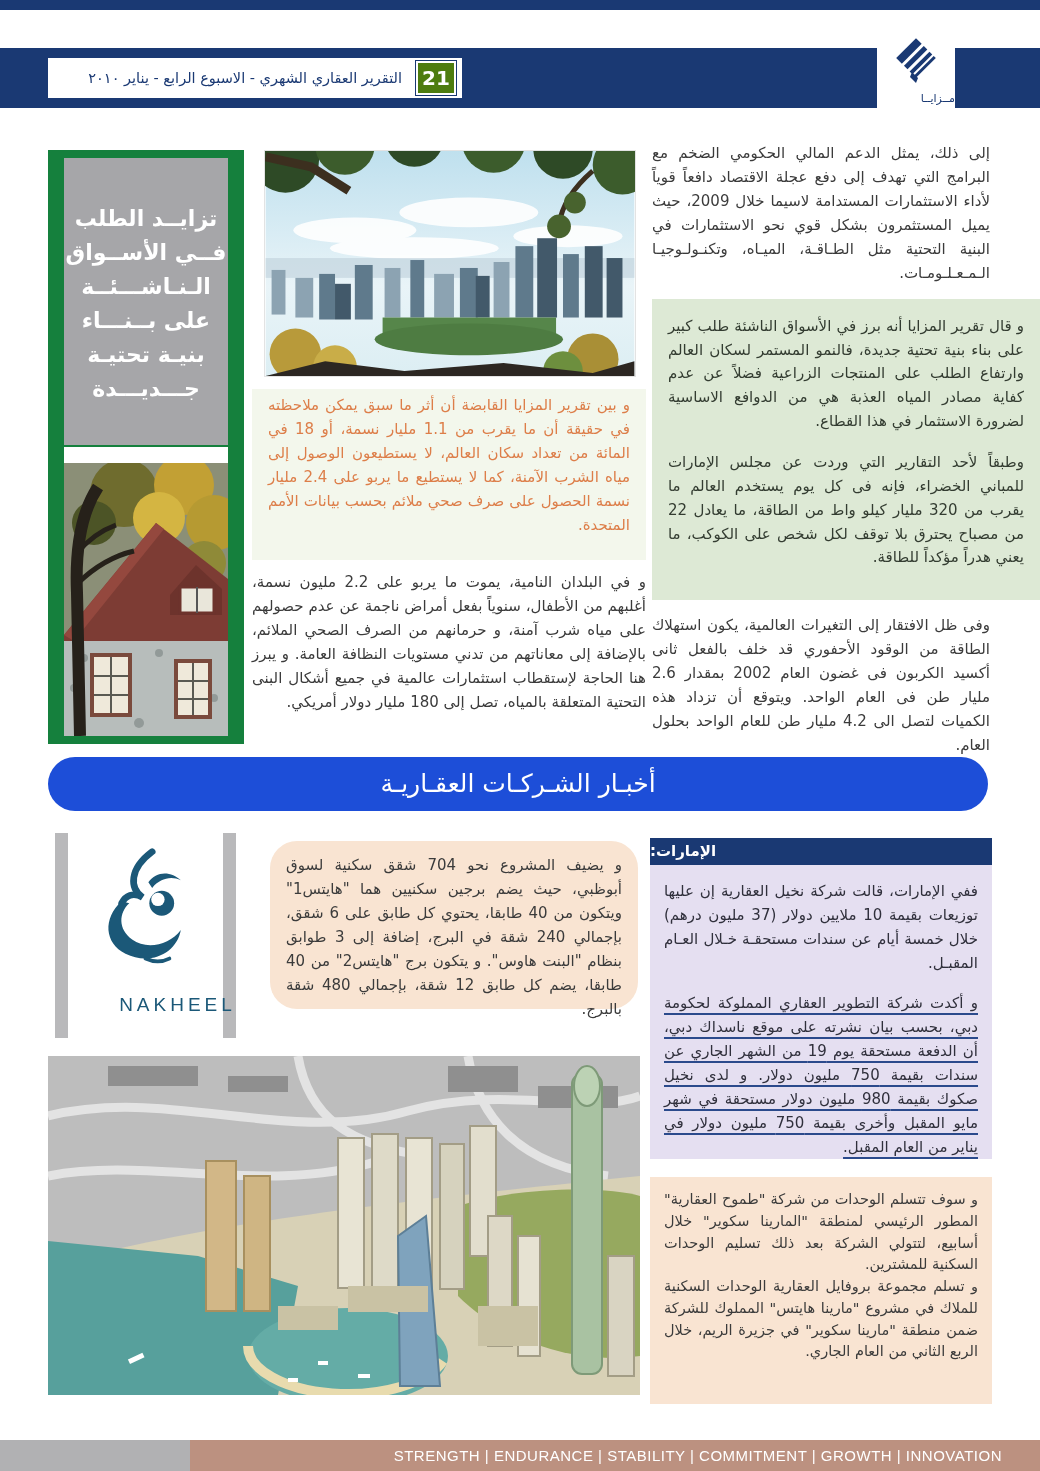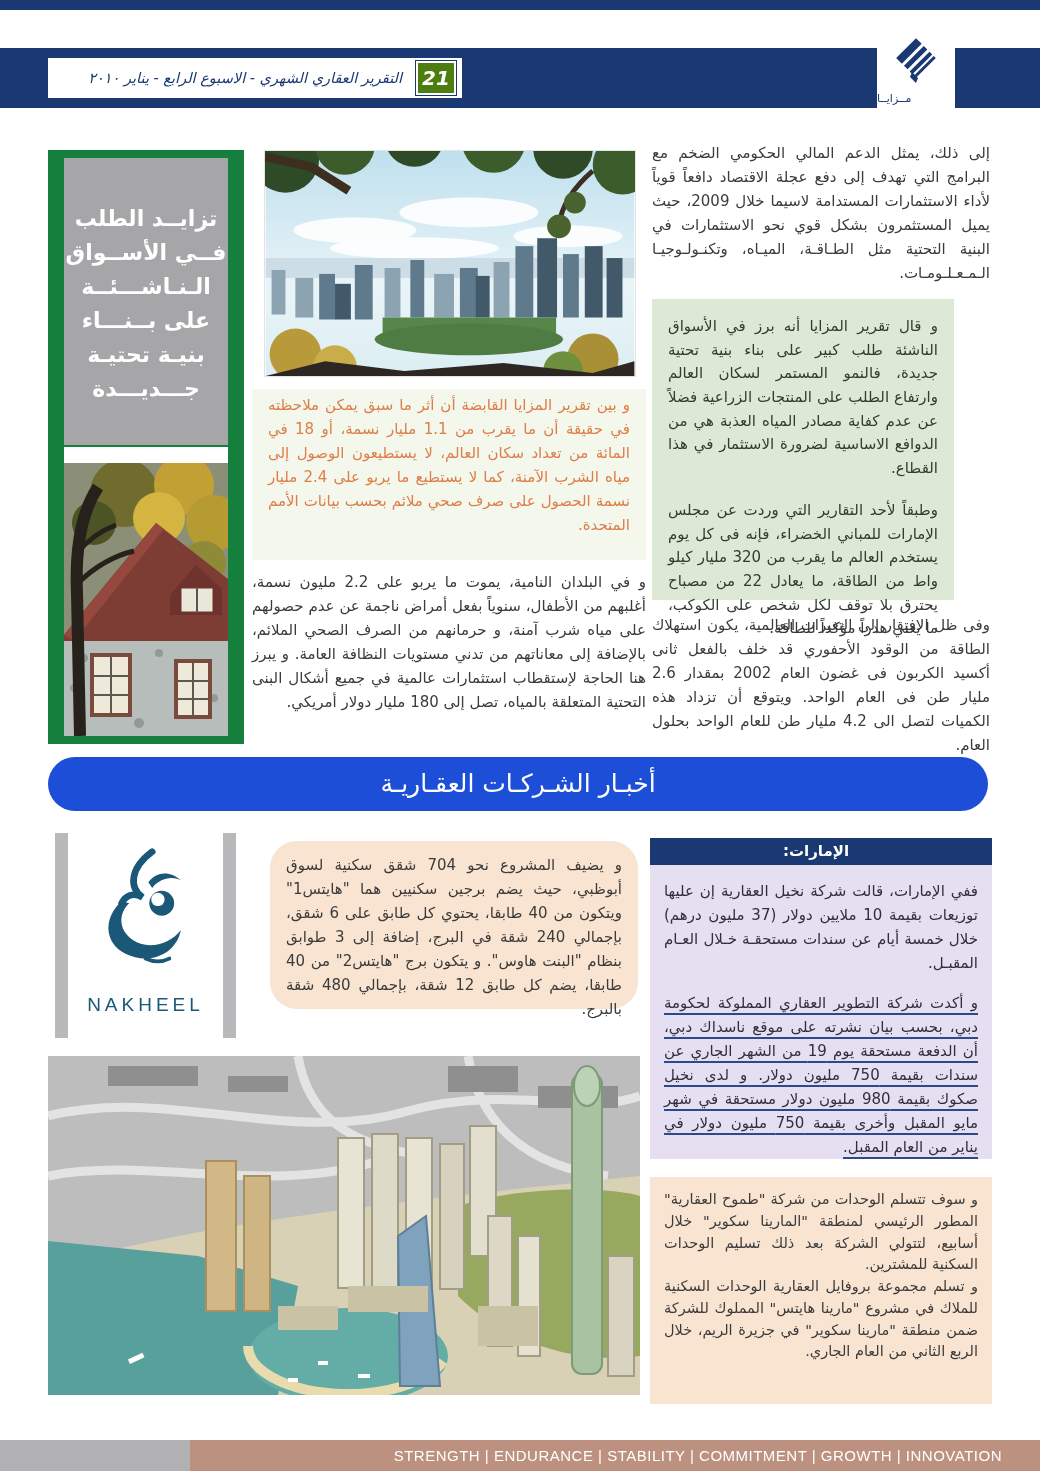--- a/index.html
+++ b/index.html
@@ -4,23 +4,23 @@
 <style>
   html,body{margin:0;padding:0;background:#fff;}
   .page{position:relative;width:1040px;height:1471px;background:#fff;overflow:hidden;
         font-family:"DejaVu Sans",sans-serif;}
   .abs{position:absolute;}
 
   
   .top-bar{left:0;top:0;width:1040px;height:10px;background:#1a3973;}
   .header-band{left:0;top:48px;width:1040px;height:60px;background:#1a3973;}
   .logo-gap{left:877px;top:28px;width:78px;height:88px;background:#fff;}
-  .brand-name{left:877px;top:92px;width:78px;text-align:left;color:#1a3973;font-size:11px;}
+  .brand-name{left:877px;top:92px;width:78px;text-align:right;color:#1a3973;font-size:11px;}
   .header-left-box{left:48px;top:58px;width:414px;height:40px;background:#fff;
-        display:flex;align-items:center;justify-content:flex-end;gap:14px;padding-right:6px;box-sizing:border-box;font-style:italic;}
+        display:flex;align-items:center;justify-content:flex-end;gap:14px;padding-right:6px;box-sizing:border-box;}
   .issue-title{color:#1a3973;font-size:14.5px;direction:rtl;white-space:nowrap;}
   .page-num-box{width:36px;height:30px;background:#4d7c0f;color:#fff;font-size:20px;font-weight:bold;
         display:flex;align-items:center;justify-content:center;border:2px solid #fff;box-shadow:0 0 0 1px #1a3973;}
   .slogan{left:540px;top:59px;width:330px;height:38px;line-height:38px;color:#fff;font-size:23px;
         text-align:right;direction:rtl;}
 
   
   .left-frame{left:48px;top:150px;width:196px;height:594px;background:#15803d;}
   .sidebar-box{left:16px;top:8px;width:164px;height:287px;background:#a6a6a9;box-sizing:border-box;padding-top:44px;}
   .sidebar-title{color:#fff;font-weight:bold;font-size:22px;line-height:1.55;text-align:center;
@@ -31,41 +31,41 @@
   .city-photo{left:264px;top:150px;width:372px;height:227px;border:1px solid #e3e3e3;box-sizing:border-box;}
 
   
   .para{direction:rtl;text-align:justify;text-align-last:right;font-size:15px;line-height:1.6;
         color:#3b3b3b;margin:0;}
   .mid-orange-box{left:252px;top:389px;width:394px;height:171px;background:#f3f7ec;box-sizing:border-box;padding:4px 16px;}
   .orange{color:#dd7e49;}
   .mid-dark{left:252px;top:570px;width:394px;height:176px;}
 
   .rc-p1{left:652px;top:141px;width:338px;height:152px;}
-  .green-box{left:652px;top:299px;width:302px;height:301px;background:#dde9d5;box-sizing:border-box;padding:16px 16px;}
+  .green-box{left:652px;top:299px;width:388px;height:301px;background:#dde9d5;box-sizing:border-box;padding:16px 16px;}
   .green-box .para{color:#333c31;line-height:1.58;}
   .green-box .para + .para{margin-top:18px;}
   .rc-p2{left:652px;top:613px;width:338px;height:136px;}
 
   
   .banner{left:48px;top:757px;width:940px;height:54px;background:#1d4ed8;border-radius:27px;}
   .banner-label{width:100%;text-align:center;line-height:54px;color:#fff;font-size:25px;direction:rtl;}
 
   
   .nakheel-box{left:55px;top:833px;width:181px;height:205px;background:#fff;}
   .nk-strip-l{left:0;top:0;width:13px;height:205px;background:#b9b9bb;}
   .nk-strip-r{right:0;top:0;width:13px;height:205px;background:#b9b9bb;}
   .nakheel-logo{left:38px;top:10px;width:105px;height:130px;}
   .nakheel-word{left:13px;bottom:22px;width:155px;text-align:center;color:#1b5878;font-size:19px;
-        letter-spacing:4px;font-family:"Liberation Sans",sans-serif;}
+        letter-spacing:4px;font-family:"Liberation Sans",sans-serif;padding-left:32px;}
 
   .heights-box{left:270px;top:841px;width:368px;height:168px;background:#f9e4d2;box-sizing:border-box;padding:12px 16px;border-radius:27px;}
 
   .uae-bar{left:650px;top:838px;width:342px;height:27px;background:#1a3973;}
-  .uae-label{line-height:27px;color:#fff;font-weight:bold;font-size:15px;direction:rtl;text-align:center;padding-right:10px;}
+  .uae-label{line-height:27px;color:#fff;font-weight:bold;font-size:15px;direction:rtl;text-align:left;padding-right:10px;}
   .lavender-box{left:650px;top:865px;width:342px;height:294px;background:#e5dff1;box-sizing:border-box;padding:14px 14px;overflow:hidden;}
   .lavender-box .para{color:#30303c;}
   .lavender-box .para + .para{margin-top:16px;}
   .underlined{text-decoration:underline;text-decoration-color:#2b4a8c;text-underline-offset:5px;text-decoration-thickness:1.5px;}
   .peach2-box{left:650px;top:1177px;width:342px;height:227px;background:#f9e4d2;box-sizing:border-box;padding:12px 14px;overflow:hidden;}
   .peach2-box .para{font-size:14.5px;line-height:1.5;}
 
   .render-photo{left:48px;top:1056px;width:592px;height:339px;}
 
   

